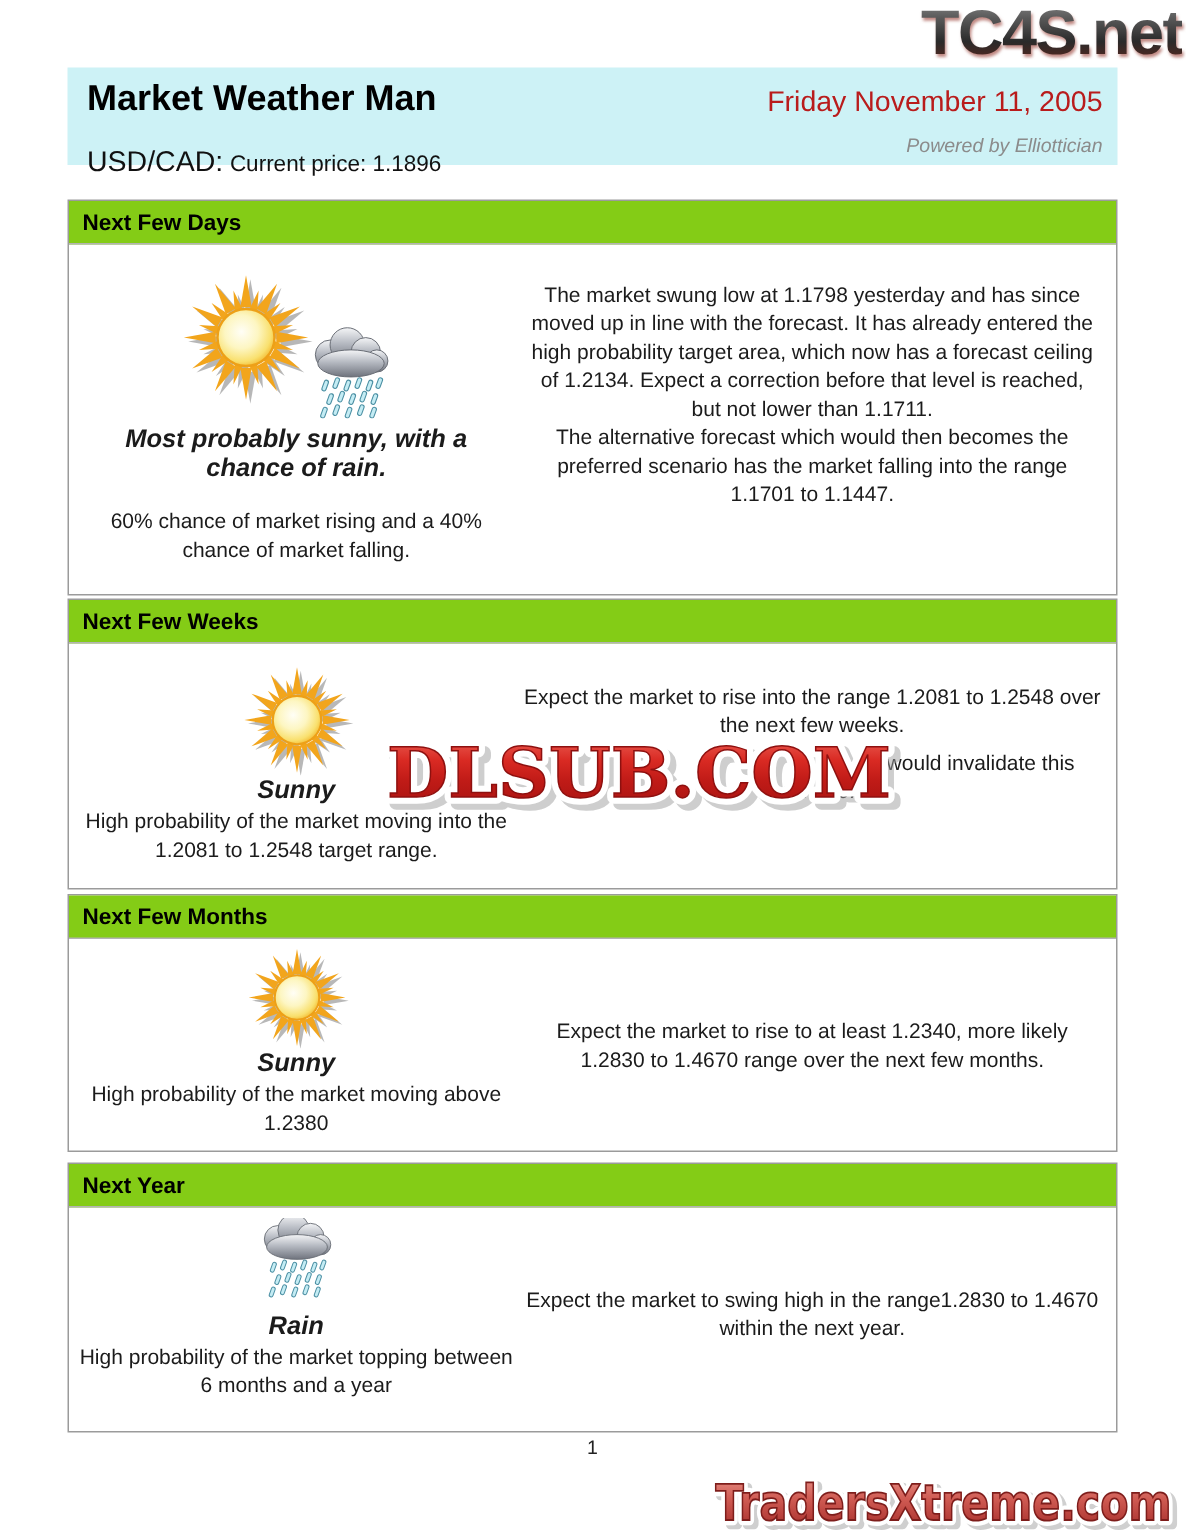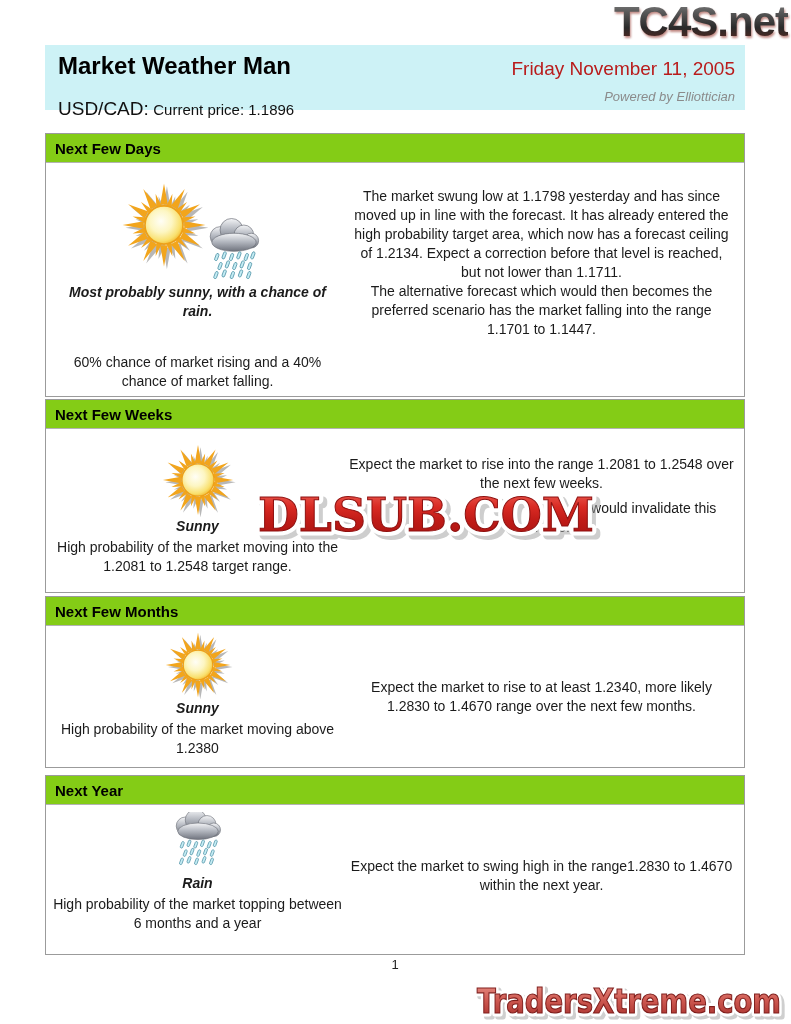--- a/index.html
+++ b/index.html
@@ -39,40 +39,40 @@
     border:1px solid #9b9b9b; background:#fff;
   }
   .sec-head {
     height:29px; background:#84cc16; border-bottom:1px solid #b3b3b3;
     font-size:15px; font-weight:bold; color:#000; padding:6px 0 0 9px;
   }
   .sec-body { display:flex; height:calc(100% - 30px); }
   .col-left { width:303px; text-align:center; }
   .col-right { flex:1; padding-right:10px; font-size:14px; line-height:19px; }
   .col-right p { margin:0;text-align:center; }
-  .caption { font-size:14px; font-weight:bold; font-style:italic; line-height:19px; padding:0 10px; }
+  .caption { font-size:17px; font-weight:bold; font-style:italic; line-height:19px; padding:0 10px; }
   .subcaption { font-size:14px; line-height:19px; padding:0 6px; }
 
   #section-0 { top:133px; height:264px; }
   #section-1 { top:399px; height:194px; }
   #section-2 { top:596px; height:172px; }
   #section-3 { top:775px; height:180px; }
 
   #section-0 .col-right { padding-top:24px; }
   #section-1 .col-right { padding-top:26px; }
   #section-2 .col-right { padding-top:52px; }
   #section-3 .col-right { padding-top:52px; }
 
   #section-0 .icon-wrap { margin-top:16px; height:100px; }
   #section-1 .icon-wrap { margin-top:14px; height:74px; }
   #section-2 .icon-wrap { margin-top:5px;  height:68px; }
   #section-3 .icon-wrap { margin-top:7px;  height:62px; }
 
   #section-0 .caption { margin-top:4px; }
-  #section-0 .subcaption { margin-top:32px; }
+  #section-0 .subcaption { margin-top:17px; }
   #section-1 .subcaption, #section-2 .subcaption, #section-3 .subcaption { margin-top:2px; }
 
   #section-1 .col-right .p-covered { margin-top:6px; text-indent:205px; }
 
   
   .watermark { position:absolute; left:246px; top:484px; width:362px; height:66px; }
 
   
   .page-number { position:absolute; left:45px; top:957px; width:700px; text-align:center; font-size:13px; color:#222; }
   .traders-logo { position:absolute; left:468px; top:980px; }

